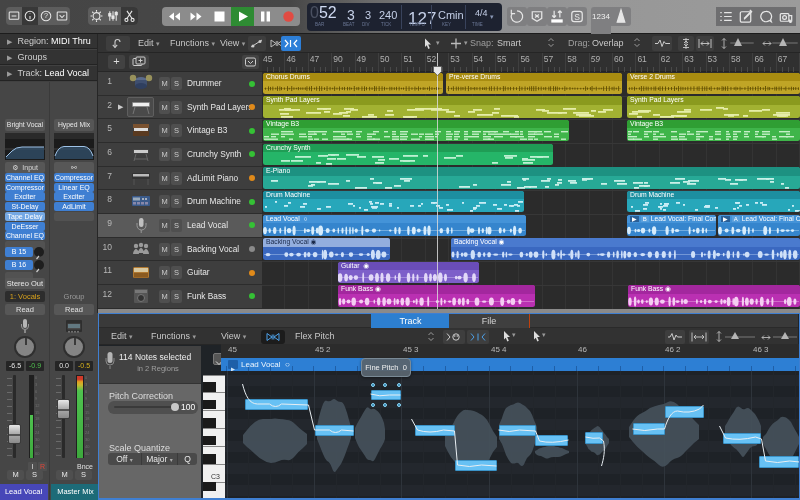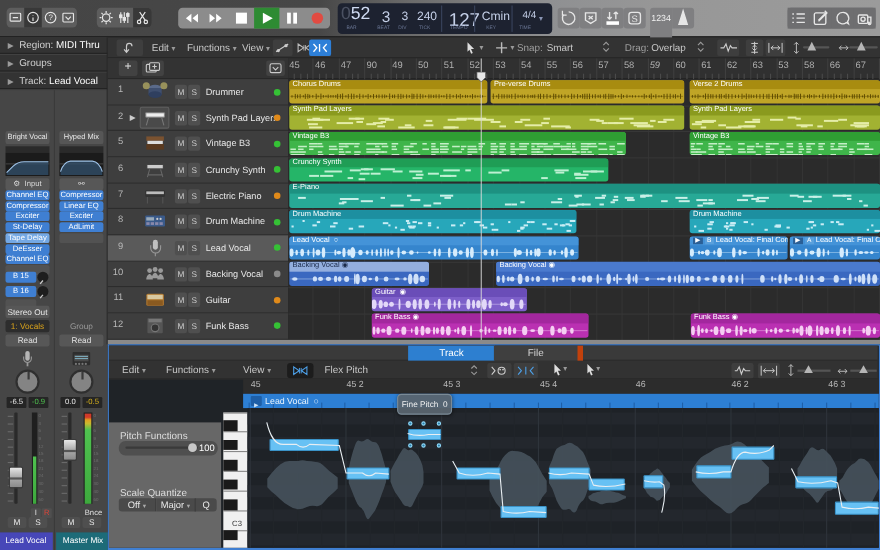--- a/index.html
+++ b/index.html
@@ -380,21 +380,21 @@
       <div class="abs" style="left:0px;top:4px;width:14px;text-align:right;color:#b8b8b8;font-size:8.5px;">7</div>
       <div class="abs" style="left:30px;top:0px;width:26px;height:22px;"><svg width="26" height="22">
           <g>
             <rect x="4" y="6" width="18" height="6" rx="1" fill="#333"></rect>
             <rect x="5" y="7" width="16" height="2.5" fill="#bbb"></rect>
             <path d="M6 12v6M20 12v6" stroke="#555"></path>
           </g>
         </svg></div>
       <div class="abs" style="left:61px;top:5px;width:11px;height:13px;background:#4f4f4f;border-radius:2px;color:#ccc;font-size:7.5px;text-align:center;line-height:13px;">M</div>
       <div class="abs" style="left:73px;top:5px;width:11px;height:13px;background:#4f4f4f;border-radius:2px;color:#ccc;font-size:7.5px;text-align:center;line-height:13px;">S</div>
-      <div class="abs" style="left:89px;top:5px;width:63px;color:#e8e8e8;font-size:8.3px;line-height:13px;white-space:nowrap;overflow:hidden;">Electric Piano</div>
+      <div class="abs" style="left:89px;top:5px;width:63px;color:#e8e8e8;font-size:8.3px;line-height:13px;white-space:nowrap;overflow:hidden;">AdLimit Piano</div>
       <div class="abs" style="left:151px;top:8.5px;width:6px;height:6px;border-radius:50%;background:#e08a1a;"></div>
     </div>
     <div class="abs" style="left:0;top:137.29999999999998px;width:164px;height:23.66px;background:#3e3e3e;border-bottom:1px solid #2c2c2c;">
       <div class="abs" style="left:0px;top:4px;width:14px;text-align:right;color:#b8b8b8;font-size:8.5px;">8</div>
       <div class="abs" style="left:30px;top:0px;width:26px;height:22px;"><svg width="26" height="22">
           <g>
             <rect x="4" y="6" width="18" height="10" rx="1" fill="#3a5a8a"></rect>
             <rect x="5" y="7.5" width="7" height="3" fill="#9ab"></rect>
             <circle cx="15" cy="9" r="1" fill="#ccc"></circle>
             <circle cx="18" cy="9" r="1" fill="#ccc"></circle>
@@ -1631,21 +1631,21 @@
     </div>
     <div class="abs" style="left:175px;top:0;width:1px;height:260px;background:#d8d8d8;opacity:0.85;"></div>
     <div class="abs" style="left:171px;top:9px;width:9px;height:10px;"><svg width="9" height="10">
         <path d="M0.5 0.5h8v5l-4 4-4-4z" fill="#e8e8e8" stroke="#555" stroke-width="0.7"></path>
       </svg></div>
   </div>
 <div class="abs" style="left:98px;top:308.5px;width:702px;height:5px;background:#8a8a8a;"></div>
 <div class="abs" style="left:98px;top:313px;width:702px;height:187px;border:1.5px solid #3f7fd2;border-bottom:2px solid #3f7fd2;background:#1f2327;overflow:hidden;">
     <div class="abs" style="left:0;top:0;width:699px;height:14px;background:#3a3a3a;border-bottom:1px solid #2a2a2a;">
       <div class="abs" style="left:272px;top:0;width:79px;height:14px;background:#2d7fd0;color:#fff;font-size:9px;text-align:center;line-height:14px;">Track</div>
-      <div class="abs" style="left:350px;top:0;width:81px;height:14px;background:#3f3f3f;color:#d5d5d5;font-size:9px;text-align:center;line-height:14px;border-right:5px solid #c2410c;">File</div>
+      <div class="abs" style="left:350px;top:0;width:81px;height:14px;background:#3f3f3f;color:#d5d5d5;font-size:9px;text-align:center;line-height:14px;border-right:1px solid #c2410c;">File</div>
     </div>
     <div class="abs" style="left:0;top:14px;width:699px;height:17px;background:#323232;border-bottom:1px solid #262626;color:#c8c8c8;font-size:9px;">
       <div class="abs" style="left:12px;top:2px;line-height:13px;">Edit <span style="font-size:7px;color:#999;">▾</span></div>
       <div class="abs" style="left:52px;top:2px;line-height:13px;">Functions <span style="font-size:7px;color:#999;">▾</span></div>
       <div class="abs" style="left:122px;top:2px;line-height:13px;">View <span style="font-size:7px;color:#999;">▾</span></div>
       <div class="abs" style="left:162px;top:1.5px;width:24px;height:14px;background:#1c1c1c;border-radius:3px;"><svg width="24" height="14">
           <path d="M6 3.5L11 7L6 10.5zM18 3.5L13 7l5 3.5z" fill="none" stroke="#4da0e8" stroke-width="1"></path>
           <path d="M11.2 4.5v5M12.8 4.5v5" stroke="#4da0e8" stroke-width="0.9"></path>
         </svg></div>
       <div class="abs" style="left:196px;top:2px;line-height:13px;">Flex Pitch</div>
@@ -1678,22 +1678,34 @@
           <path d="M4 1.5v10M4 1.5L2 3.5M4 1.5l2 2M4 11.5l-2-2M4 11.5l2-2" stroke="#bbb" fill="none" stroke-width="0.9"></path>
         </svg></div>
       <div class="abs" style="left:626px;top:8px;width:30px;height:2px;background:#555;"></div>
       <div class="abs" style="left:632px;top:4px;width:0;height:0;border-left:4px solid transparent;border-right:4px solid transparent;border-bottom:7px solid #b5b5b5;"></div>
       <div class="abs" style="left:662px;top:3px;width:10px;height:13px;"><svg width="10" height="13">
           <path d="M1 6.5h8M1 6.5l2-2M1 6.5l2 2M9 6.5l-2-2M9 6.5l-2 2" stroke="#bbb" fill="none" stroke-width="0.9"></path>
         </svg></div>
       <div class="abs" style="left:674px;top:8px;width:24px;height:2px;background:#555;"></div>
       <div class="abs" style="left:682px;top:4px;width:0;height:0;border-left:4px solid transparent;border-right:4px solid transparent;border-bottom:7px solid #b5b5b5;"></div>
     </div>
+    <div class="abs" style="left:0;top:31.5px;width:102px;height:38px;background:#424242;border-bottom:1px solid #333;color:#eee;">
+      <div class="abs" style="left:6px;top:5px;width:10px;height:22px;"><svg width="10" height="22">
+          <rect x="2.5" y="1" width="5" height="11" rx="2.5" fill="#b5b5b5"></rect>
+          <path d="M1 7v3a4 4 0 0 0 8 0V7" stroke="#888" fill="none"></path>
+          <path d="M5 15v3" stroke="#888"></path>
+        </svg></div>
+      <div class="abs" style="left:20px;top:6px;width:78px;font-size:8.5px;color:#f0f0f0;">114 Notes selected</div>
+      <div class="abs" style="left:20px;top:18px;width:78px;font-size:7.5px;color:#9f9f9f;text-align:center;">in 2 Regions</div>
+      <div class="abs" style="left:114px;top:7px;width:12px;height:12px;background:#555;border:1px solid #777;border-radius:2px;"><svg width="10" height="10">
+          <path d="M2 3.5l3 3 3-3" stroke="#ddd" fill="none"></path>
+        </svg></div>
+    </div>
     <div class="abs" style="left:0;top:69.5px;width:102px;height:116px;background:#676767;color:#e8e8e8;">
-      <div class="abs" style="left:10px;top:7px;font-size:9px;color:#ddd;">Pitch Functions</div>
+      <div class="abs" style="left:10px;top:7px;font-size:9px;color:#ddd;">Pitch Correction</div>
       <div class="abs" style="left:9px;top:17px;width:90px;height:13px;background:#4f4f4f;border-radius:6px;">
         <div class="abs" style="left:6px;top:5.5px;width:66px;height:2px;background:#3a3a3a;border-radius:1px;"></div>
         <div class="abs" style="left:63px;top:2.5px;width:8px;height:8px;border-radius:50%;background:#c8c8c8;"></div>
         <div class="abs" style="left:73px;top:1.5px;font-size:8.5px;color:#fff;">100</div>
       </div>
       <div class="abs" style="left:10px;top:59px;font-size:9px;color:#ddd;">Scale Quantize</div>
       <div class="abs" style="left:9px;top:69px;width:34px;height:12px;background:#4a4a4a;border-radius:3px 0 0 3px;font-size:8.5px;text-align:center;line-height:12px;border-right:1px solid #3a3a3a;">Off <span style="font-size:6px;color:#aaa;">▾</span></div>
       <div class="abs" style="left:43px;top:69px;width:36px;height:12px;background:#4a4a4a;font-size:8.5px;text-align:center;line-height:12px;border-right:1px solid #3a3a3a;">Major <span style="font-size:6px;color:#aaa;">▾</span></div>
       <div class="abs" style="left:79px;top:69px;width:19px;height:12px;background:#4a4a4a;border-radius:0 3px 3px 0;font-size:8.5px;text-align:center;line-height:12px;">Q</div>
     </div>

